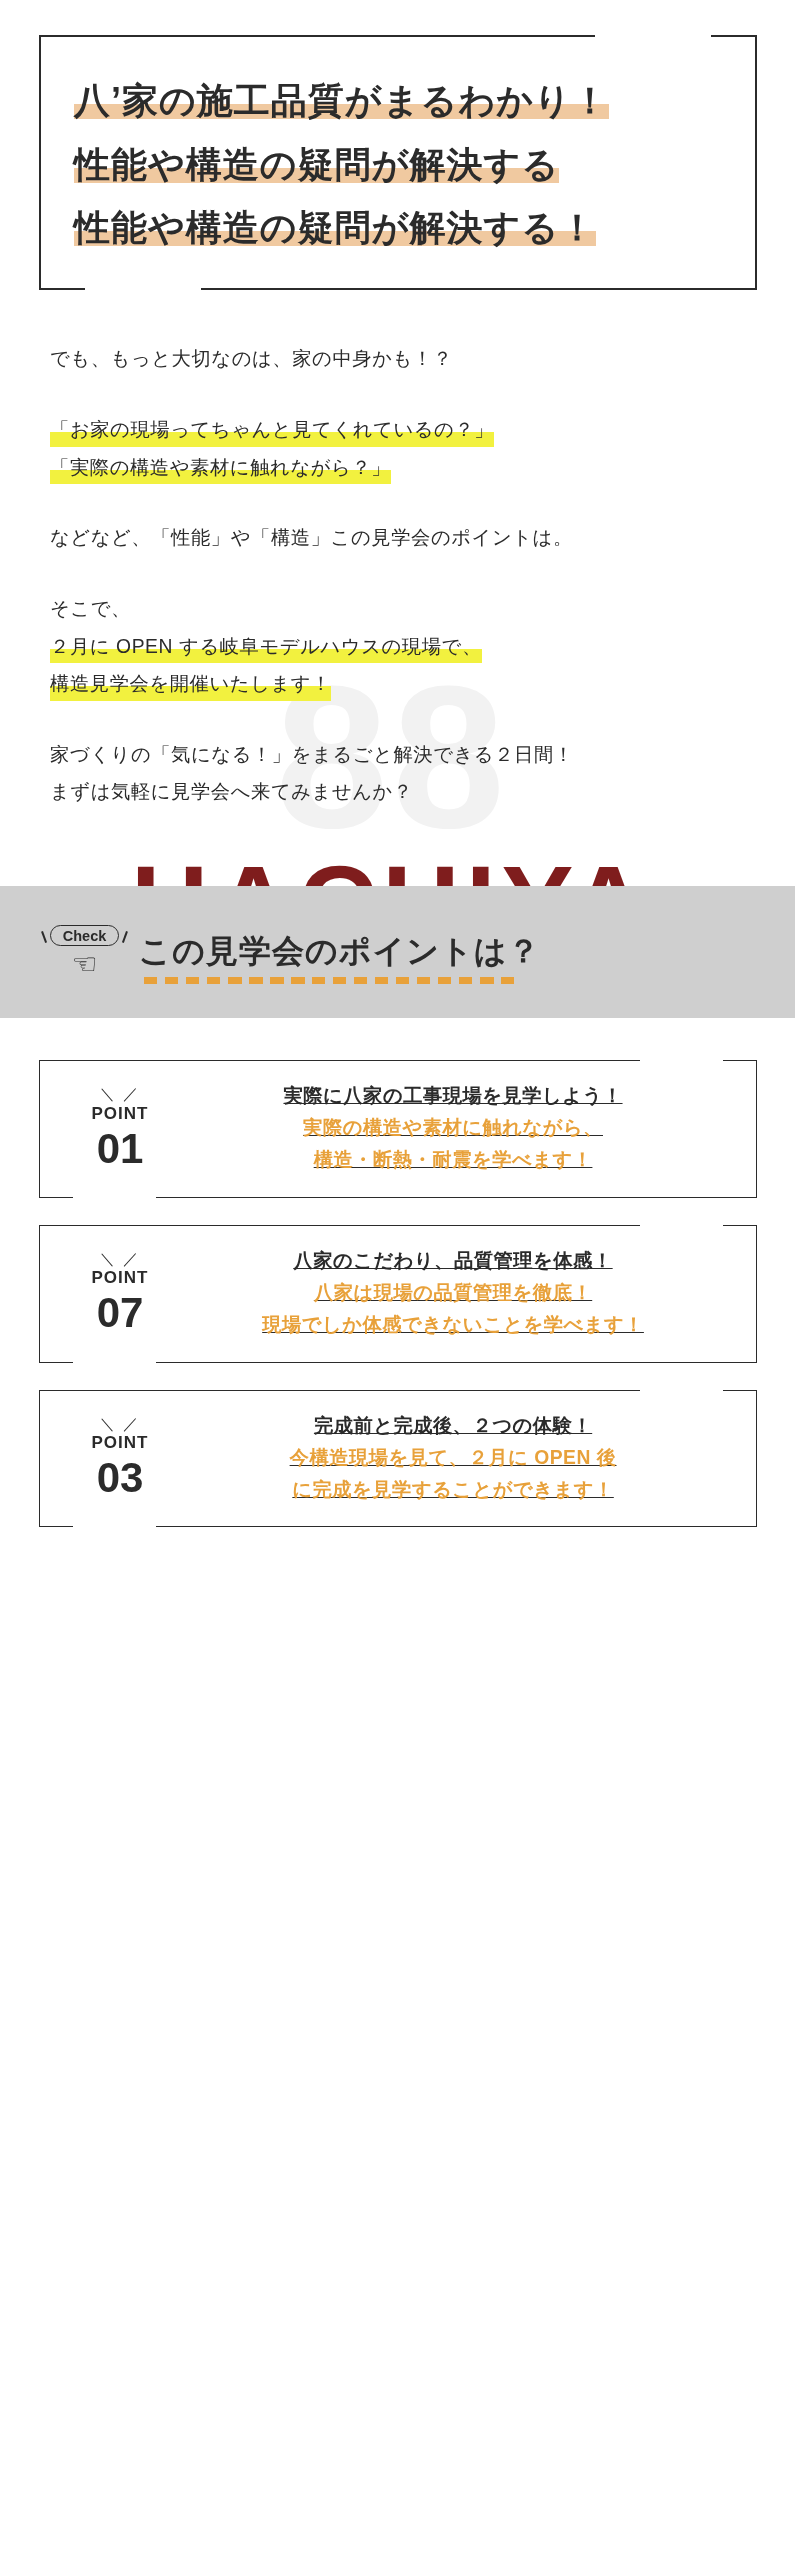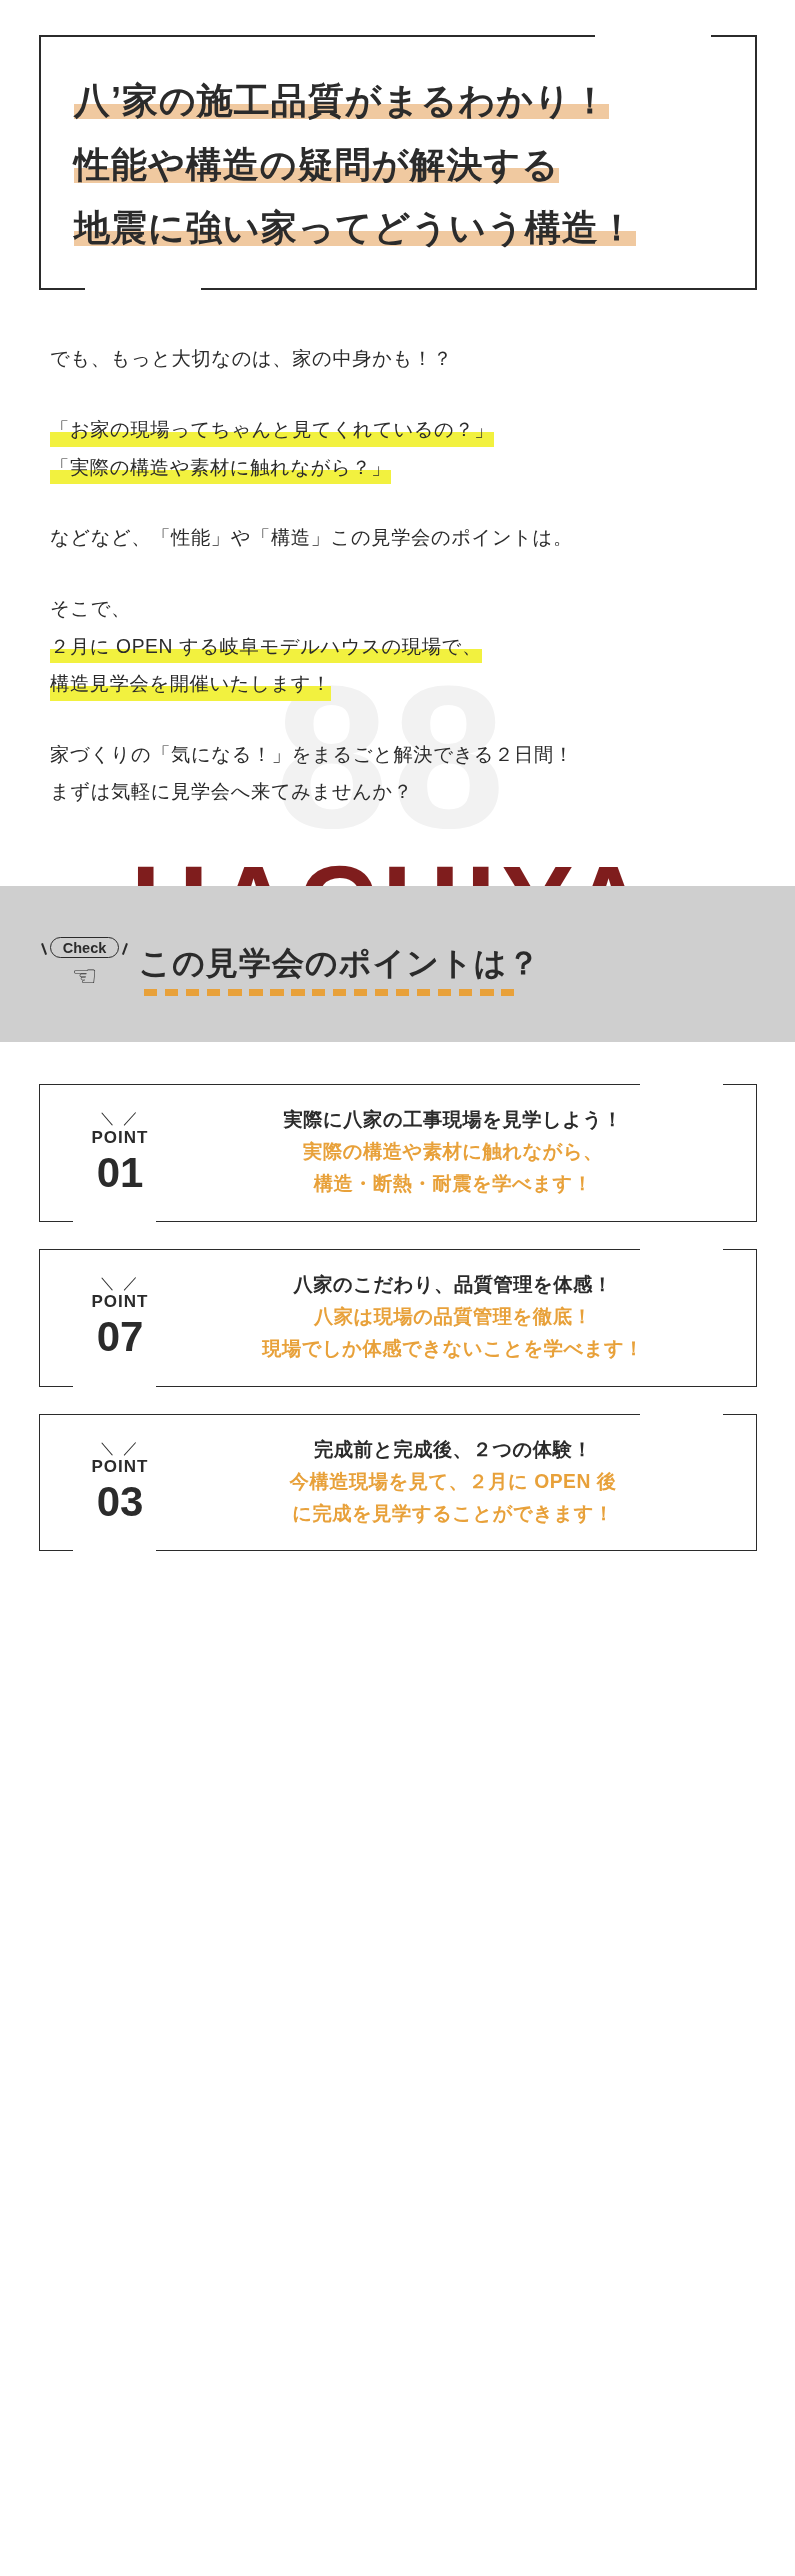--- a/index.html
+++ b/index.html
@@ -106,21 +106,21 @@
   .line.mark {
     display: inline-block;
     background: linear-gradient(transparent 56%, #f2f13f 56%, #f2f13f 94%, transparent 94%);
   }
   .line-wrap { display: block; }
 
   
   .points-banner {
     margin-top: 75px;
     background: #cfcfcf;
-    height: 156px;
+    height: 132px;
     display: flex;
     align-items: center;
     padding-left: 44px;
     box-sizing: border-box;
     position: relative;
   }
   .check-badge {
     width: 81px;
     display: flex;
     flex-direction: column;
@@ -220,20 +220,21 @@
   .point-num {
     font-size: 42px;
     font-weight: bold;
     line-height: 1;
     margin-top: 4px;
   }
   .card-text {
     flex: 1;
     text-align: center;
     padding-right: 3.9px;
+    text-decoration: underline;
   }
   .ct-line {
     font-size: 19.3px;
     font-weight: bold;
     line-height: 1.65;
     letter-spacing: 0.5px;
     white-space: nowrap;
   }
   .ct-line.dark  { color: #2b2b2b; }
   .ct-line.amber { color: #e8a13a; }
@@ -248,21 +249,21 @@
 </div>
 
 <section class="hero">
   <div class="hero-line">
     <span class="hl-mark">八’家の施工品質がまるわかり！</span>
   </div>
   <div class="hero-line">
     <span class="hl-mark">性能や構造の疑問が解決する</span>
   </div>
   <div class="hero-line">
-    <span class="hl-mark">地震に強い家ってどういう構造！</span>
+    <span class="hl-mark">性能や構造の疑問が解決する！</span>
   </div>
 </section>
 
 <section class="body-copy">
 
 
   <div class="para">
     <span class="line-wrap"><span class="line">でも、もっと大切なのは、家の中身かも！？</span></span>
   </div>
 

